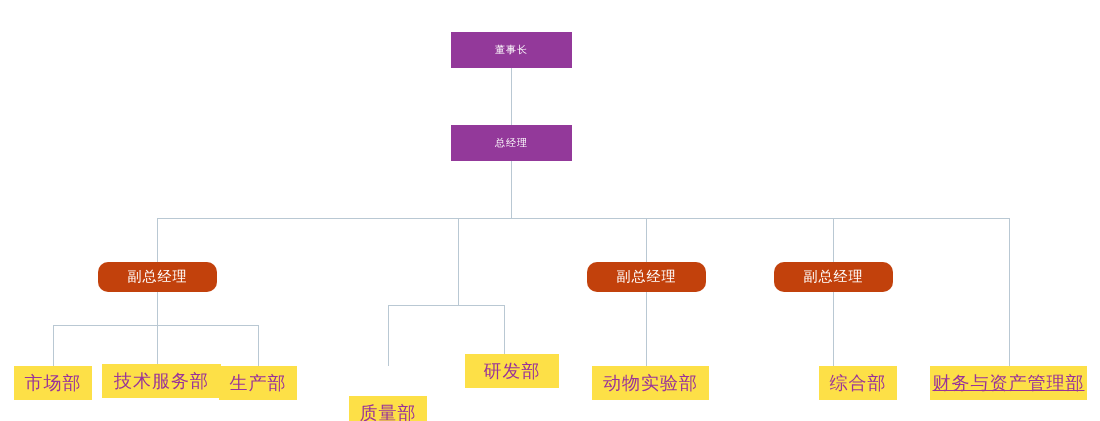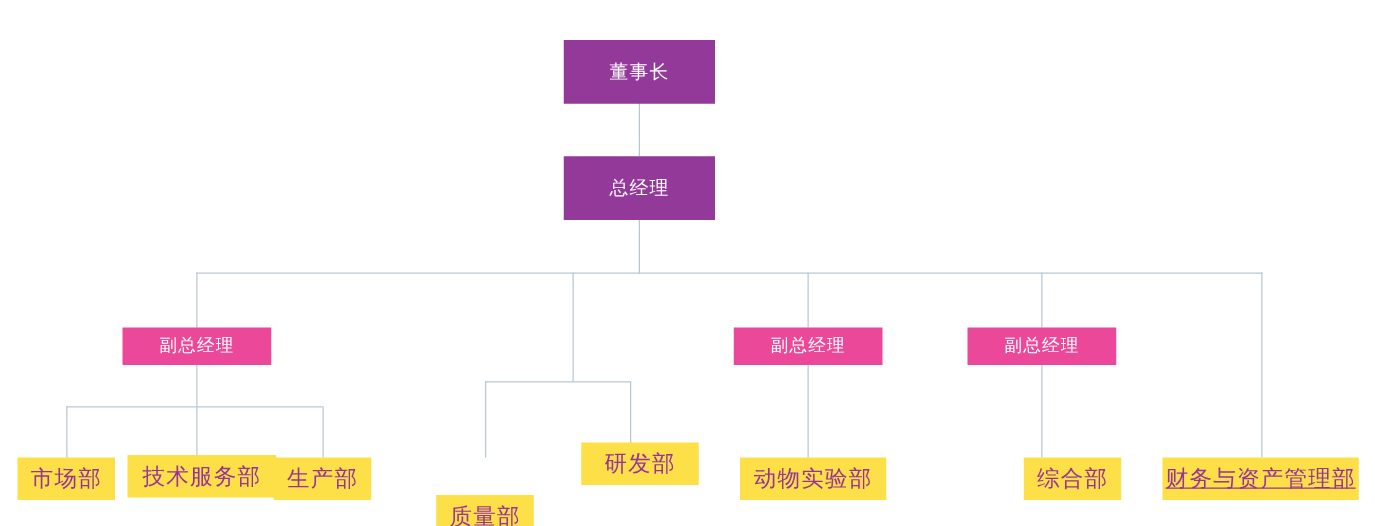--- a/index.html
+++ b/index.html
@@ -23,28 +23,29 @@
     align-items: center;
     justify-content: center;
     box-sizing: border-box;
     white-space: nowrap;
     letter-spacing: 1px;
     z-index: 2;
   }
   .node-l1 {
     background: #93399a;
     color: #ffffff;
-    font-size: 15px;
-    height: 51px;
+    font-size: 10px;
+    height: 36px;
   }
   .node-l2 {
-    background: #ec4899;
+    background: #c2410c;
     color: #ffffff;
     font-size: 14px;
     height: 30px;
+    border-radius: 10px;
   }
   .node-leaf {
     background: #fde047;
     color: #993399;
     font-size: 18px;
     height: 34px;
   }
   .conn {
     position: absolute;
     background: #b9c8d3;

